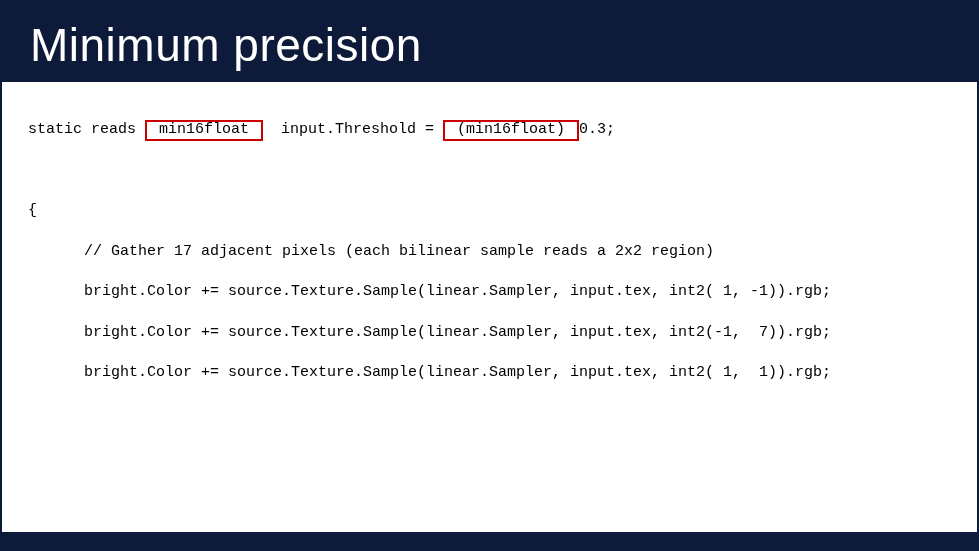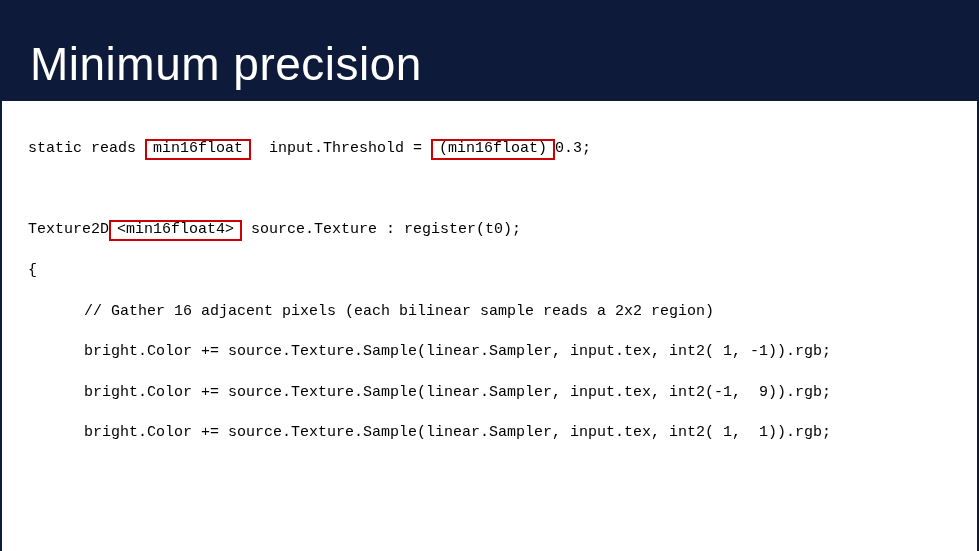--- a/index.html
+++ b/index.html
@@ -14,60 +14,58 @@
   .slide {
     width: 100%;
     height: 100%;
   }
   .title {
     color: #ffffff;
     font-size: 46px;
     font-weight: 300;
     padding: 18px 30px 10px 30px;
     letter-spacing: 0.5px;
-    margin-top: 19px;
   }
   .code-panel {
     background: #ffffff;
     margin: 0 2px 2px 2px;
     padding: 18px 26px 14px 26px;
     height: 450px;
   }
   .code {
     font-family: Consolas, "Courier New", monospace;
     font-size: 15px;
     line-height: 1.35;
     color: #000000;
     white-space: pre;
     position: relative;
   }
   .indent { padding-left: 56px; display: block; }
   .line { display: block; min-height: 20px; }
   .box {
     border: 2px solid #cc0000;
-    padding: 0 6px;
+    padding: 0 12px;
     display: inline-block;
     line-height: 1.1;
   }
 </style>
 </head>
 <body>
 
 <div class="slide">
   <h1 class="title">Minimum precision</h1>
 
   <div class="code-panel">
     <div class="code">
 <span class="line"><span>static reads </span><span class="box">min16float</span><span>  input.Threshold = </span><span class="box">(min16float)</span><span>0.3;</span></span>
 <span class="line"></span>
-<span class="line"><span>Texture2D</span><span class="box">&lt;min16float4&gt;</span><span> source.Texture : register(t0);</span></span>
 <span class="line">{</span>
-<span class="line indent">// Gather 16 adjacent pixels (each bilinear sample reads a 2x2 region)</span>
+<span class="line indent">// Gather 17 adjacent pixels (each bilinear sample reads a 2x2 region)</span>
 <span class="line indent">bright.Color += source.Texture.Sample(linear.Sampler, input.tex, int2( 1, -1)).rgb;</span>
-<span class="line indent">bright.Color += source.Texture.Sample(linear.Sampler, input.tex, int2(-1,  9)).rgb;</span>
+<span class="line indent">bright.Color += source.Texture.Sample(linear.Sampler, input.tex, int2(-1,  7)).rgb;</span>
 <span class="line indent">bright.Color += source.Texture.Sample(linear.Sampler, input.tex, int2( 1,  1)).rgb;</span>
 
 
 
 
 
 
 
     </div>
   </div>

